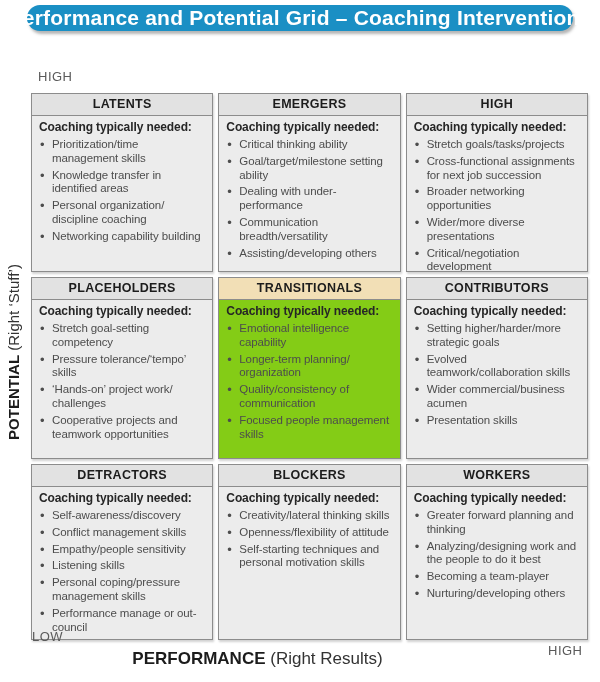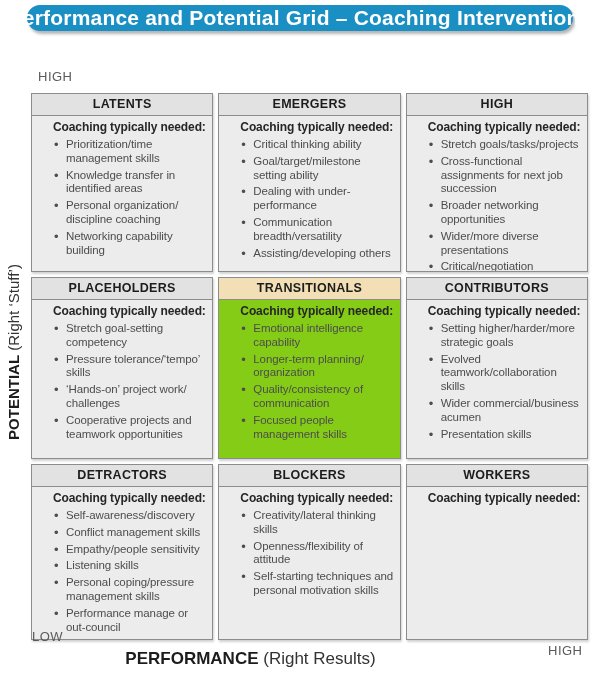--- a/index.html
+++ b/index.html
@@ -58,21 +58,21 @@
   }
   .y-axis-inner {
     position: absolute;
     white-space: nowrap;
     transform: translate(-50%, -50%) rotate(-90deg);
     font-size: 15px;
     color: #333333;
   }
   .x-axis {
     position: absolute;
-    left: 1px;
+    left: 8px;
     top: 649px;
     width: 499px;
     text-align: center;
     font-size: 17px;
     color: #333333;
   }
   .axis-bold { font-weight: bold; color: #1c1c1c; }
   .axis-rest { font-weight: normal; }
 
   
@@ -102,21 +102,21 @@
     text-align: center;
     font-size: 12.5px;
     font-weight: bold;
     color: #1c1c1c;
     letter-spacing: 0.3px;
     background: #e2e2e2;
     border-bottom: 1px solid #8c8c8c;
   }
   .cell-body {
     flex: 1 1 auto;
-    padding: 4px 5px 2px 21px;
+    padding: 4px 5px 2px 7px;
     overflow: hidden;
   }
   .coaching-label {
     font-size: 12px;
     font-weight: bold;
     color: #262626;
     margin: 0 0 4px 0;
     letter-spacing: -0.1px;
   }
   ul.bullets {
@@ -269,20 +269,26 @@
             <li>Openness/flexibility of attitude</li>
             <li>Self-starting techniques and personal motivation skills</li>
           </ul>
       </div>
     </div>
 
     <div class="cell">
       <div class="cell-header">WORKERS</div>
       <div class="cell-body">
         <div class="coaching-label">Coaching typically needed:</div>
+        <ul class="bullets">
+            <li>Greater forward planning and thinking</li>
+            <li>Analyzing/designing work and the people to do it best</li>
+            <li>Becoming a team-player</li>
+            <li>Nurturing/developing others</li>
+          </ul>
       </div>
     </div>
 
   </div>
 
   <span class="corner-label label-bottom-left">LOW</span>
   <span class="corner-label label-bottom-right">HIGH</span>
 
   <div class="x-axis">
     <span class="axis-bold">PERFORMANCE</span><span class="axis-rest"> (Right Results)</span>

